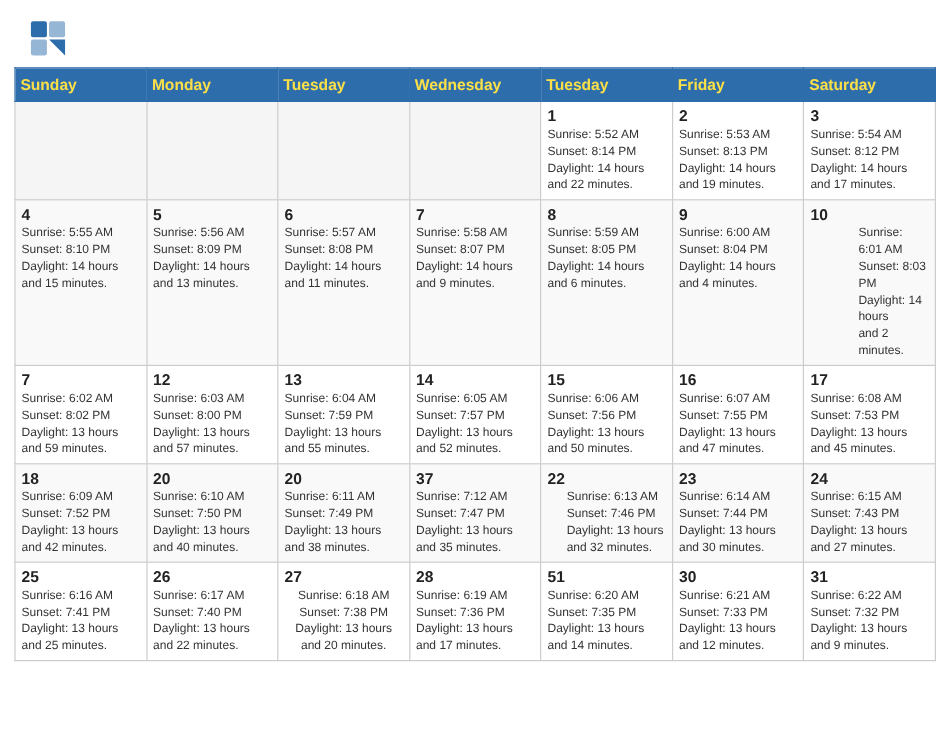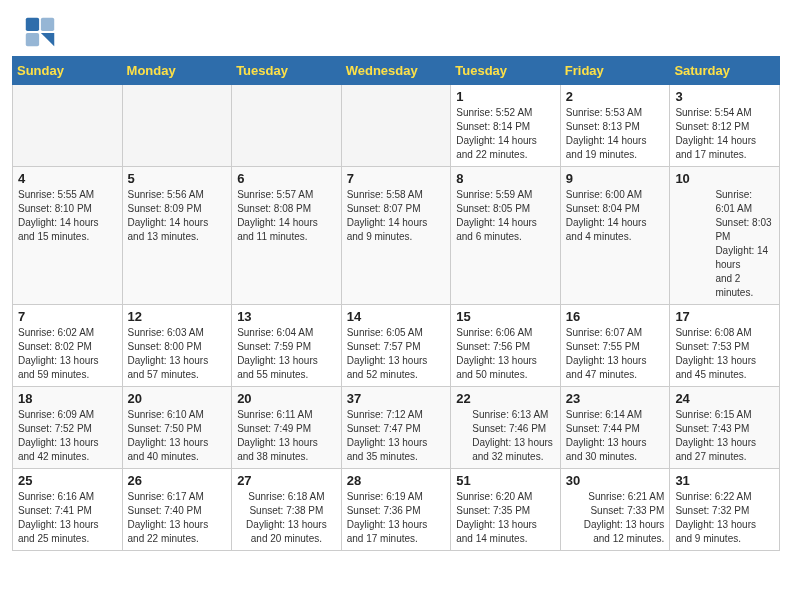--- a/index.html
+++ b/index.html
@@ -342,21 +342,21 @@
           </td>
           <td>
             <span class="day-number">51</span>
             <div class="day-info" style="white-space: pre-line;">Sunrise: 6:20 AM
 Sunset: 7:35 PM
 Daylight: 13 hours
 and 14 minutes.</div>
           </td>
           <td>
             <span class="day-number">30</span>
-            <div class="day-info" style="white-space: pre-line; text-align: right;">Sunrise: 6:21 AM
+            <div class="day-info" style="white-space: pre-line;">Sunrise: 6:21 AM
 Sunset: 7:33 PM
 Daylight: 13 hours
 and 12 minutes.</div>
           </td>
           <td>
             <span class="day-number">31</span>
             <div class="day-info" style="white-space: pre-line;">Sunrise: 6:22 AM
 Sunset: 7:32 PM
 Daylight: 13 hours
 and 9 minutes.</div>

